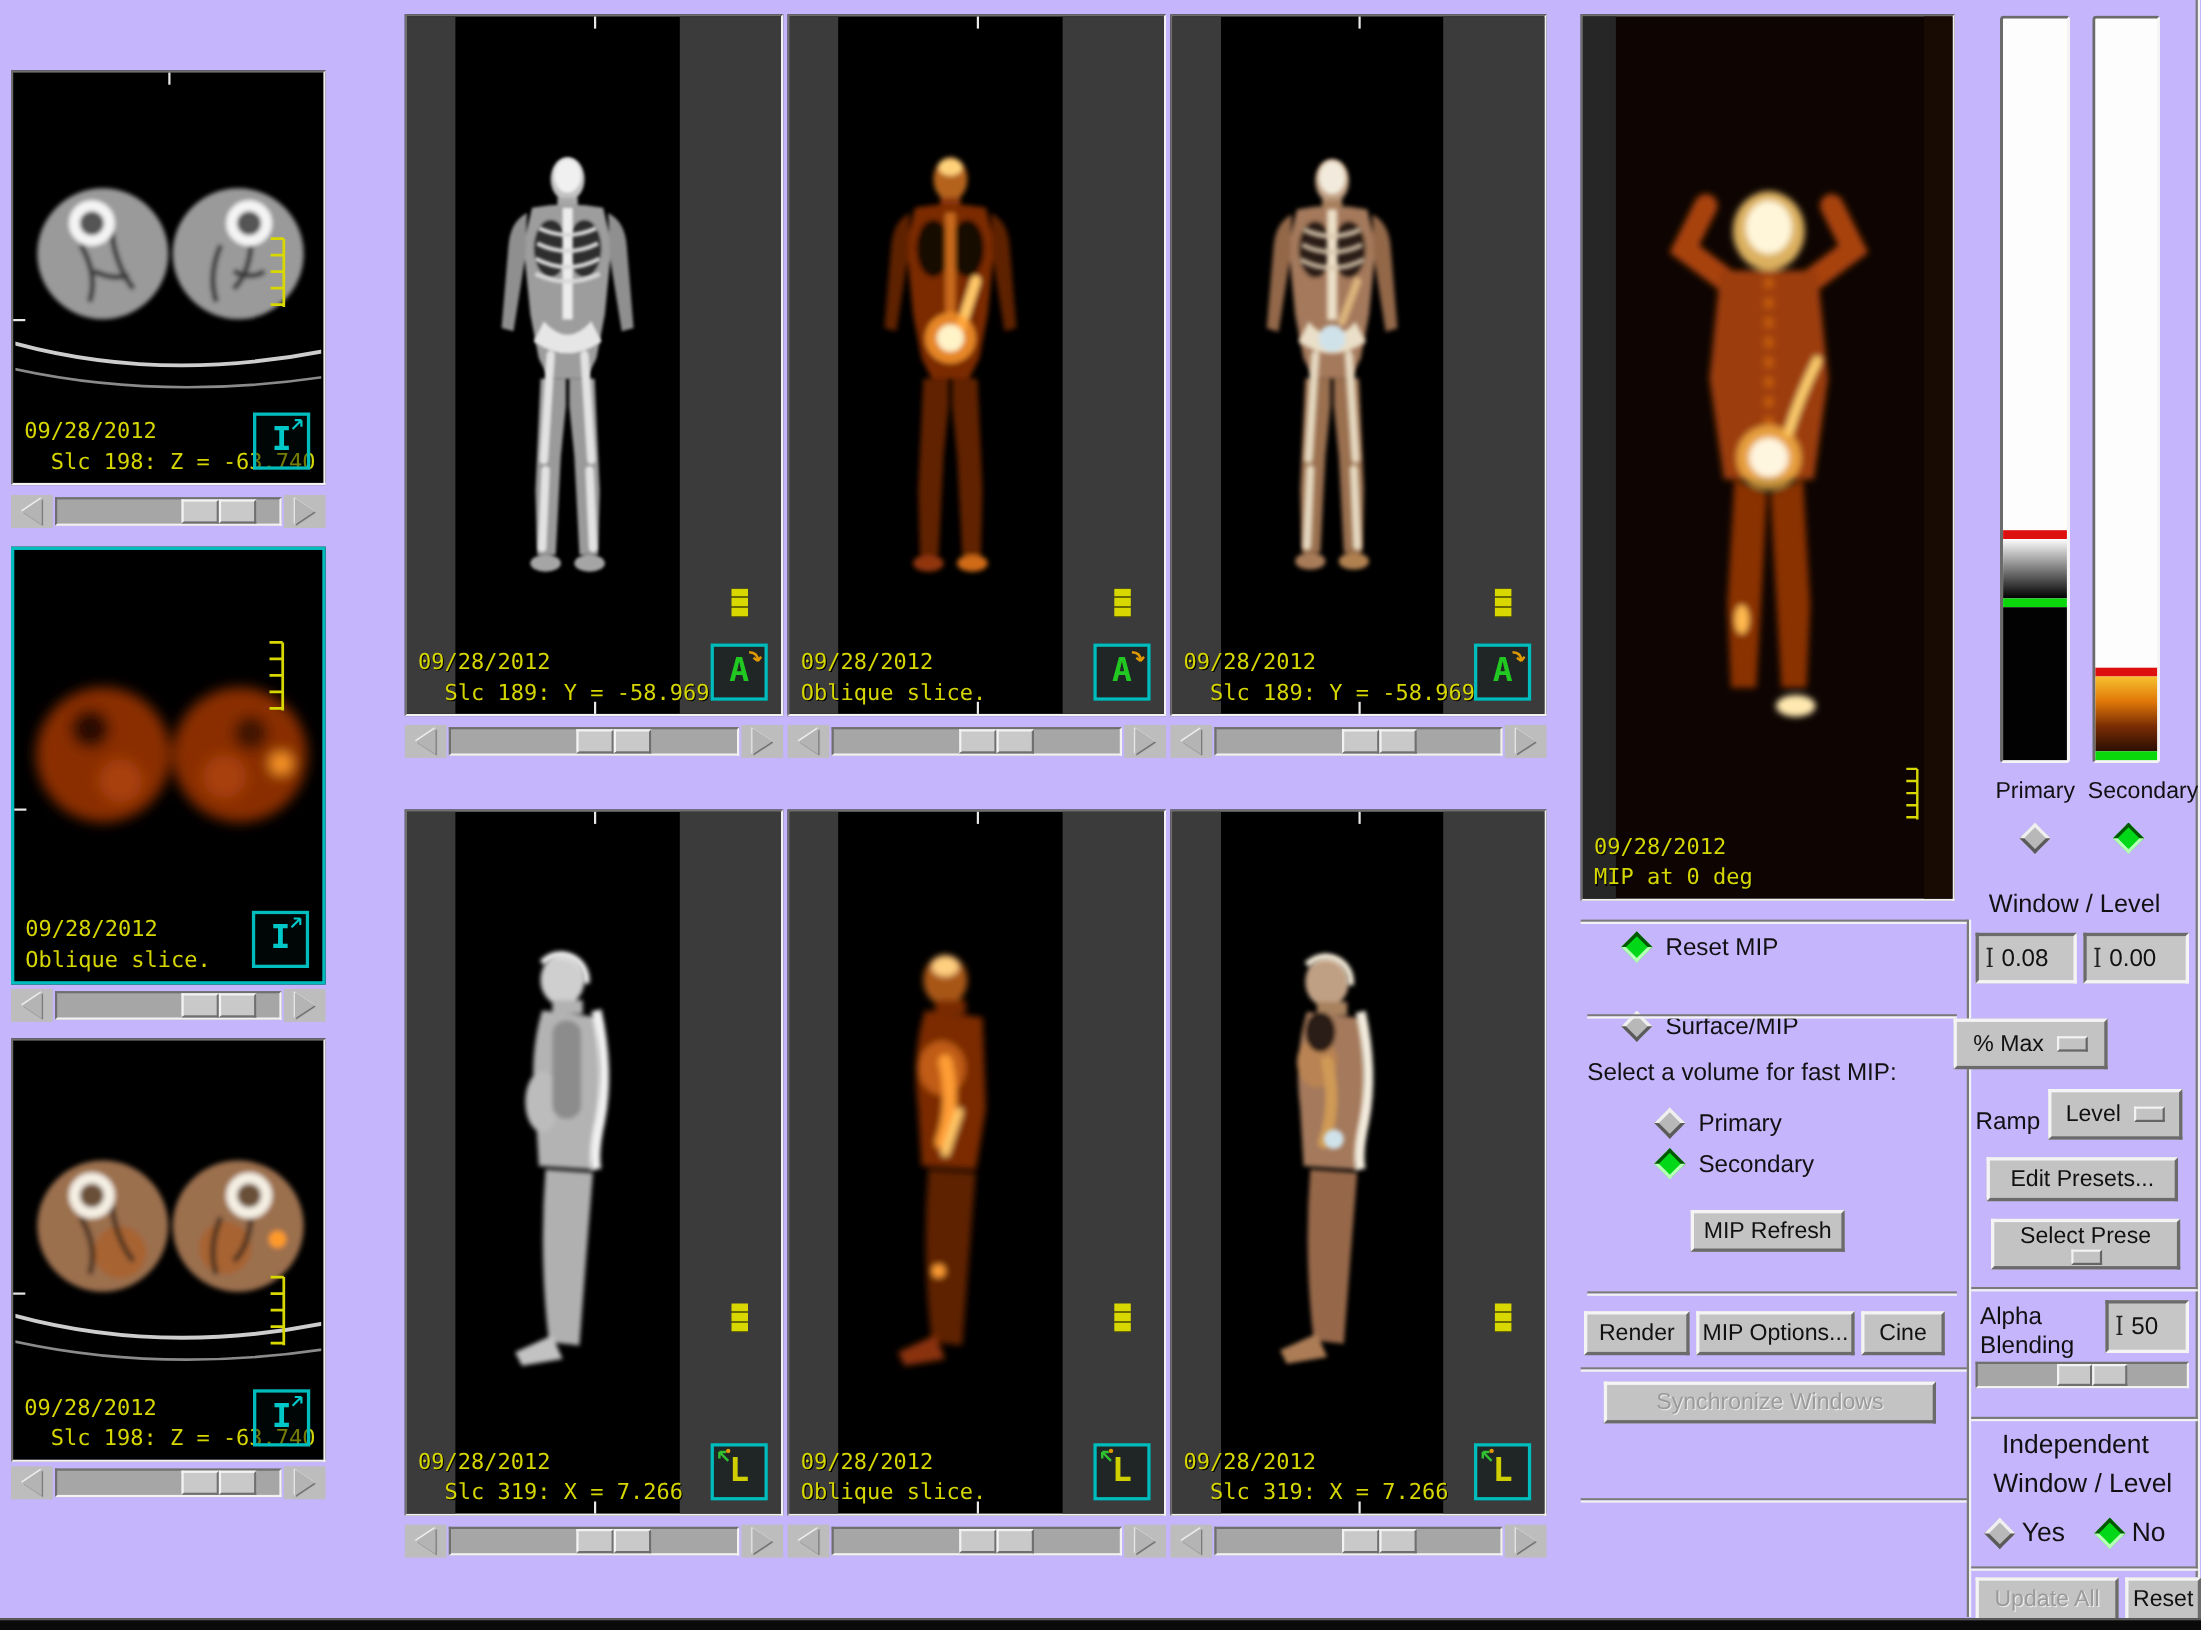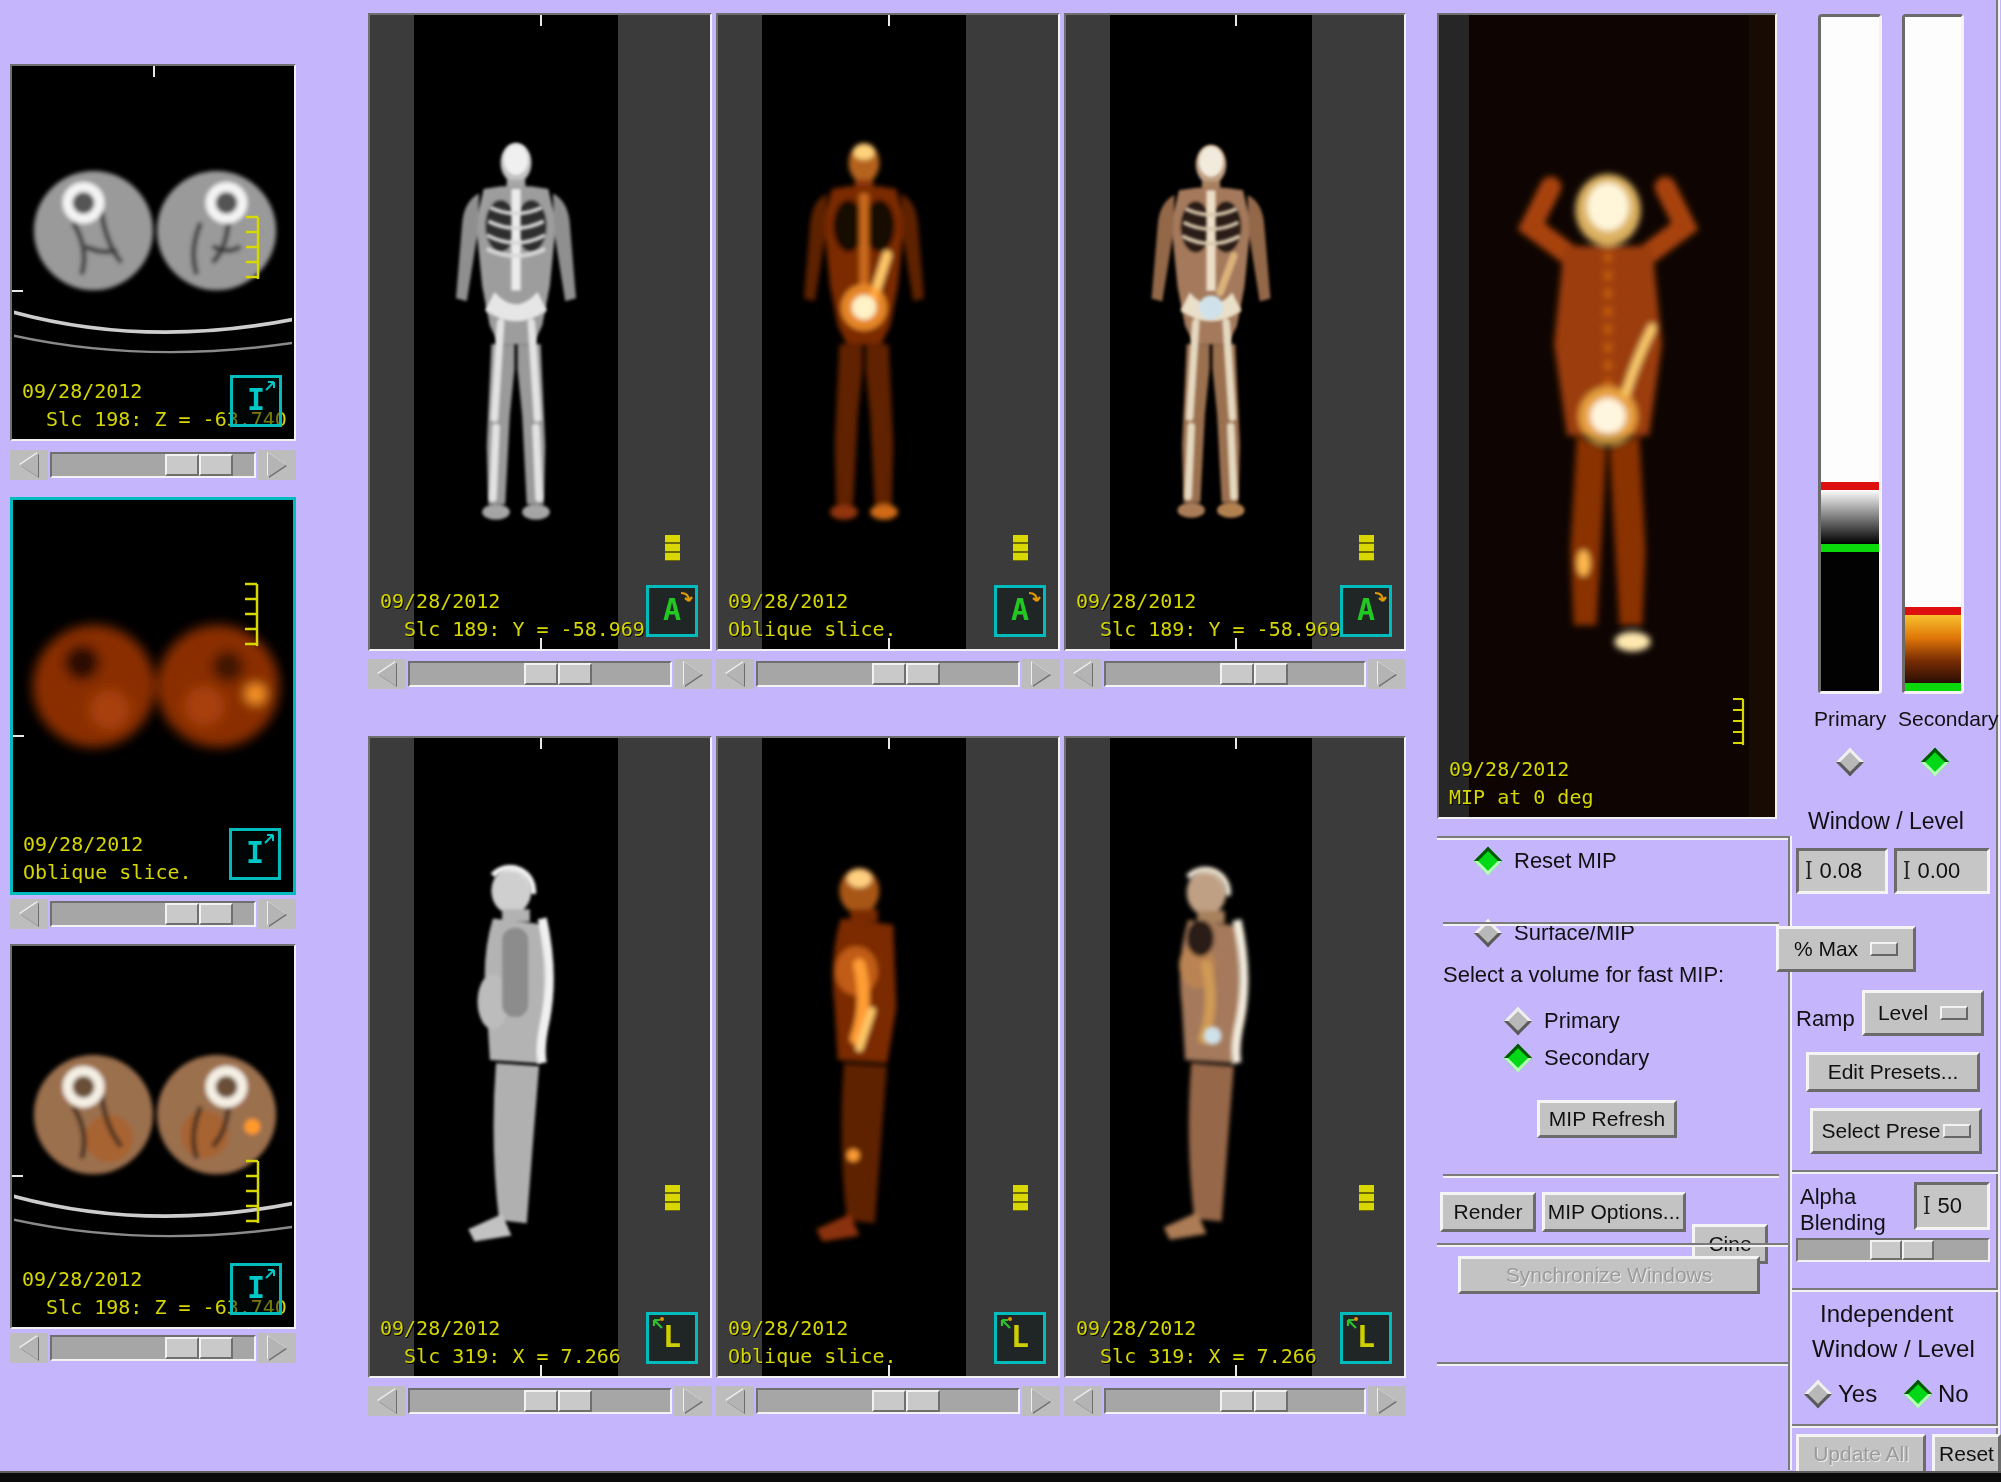--- a/index.html
+++ b/index.html
@@ -612,21 +612,21 @@
     <span class="diamond on"></span>
     <span>Secondary</span>
   </div>
 
   <div class="btn" style="left:1537px;top:1100px;width:140px;height:38px;">MIP Refresh</div>
 
   <div class="groove" style="left:1443px;top:1174px;width:336px;"></div>
 
   <div class="btn" style="left:1440px;top:1192px;width:96px;height:40px;">Render</div>
   <div class="btn" style="left:1542px;top:1192px;width:144px;height:40px;">MIP Options...</div>
-  <div class="btn" style="left:1692px;top:1224px;width:76px;height:40px;">Cine</div>
+  <div class="btn" style="left:1692px;top:1192px;width:76px;height:40px;">Cine</div>
 
   <div class="groove" style="left:1437px;top:1243px;width:352px;"></div>
 
   <div class="btn dis" style="left:1458px;top:1256px;width:302px;height:38px;">Synchronize Windows</div>
 
   <div class="groove" style="left:1437px;top:1362px;width:352px;"></div>
   <div class="vgroove" style="left:1788px;top:836px;height:634px;"></div>
 
   <div class="vgroove" style="left:1996px;top:0;height:1470px;"></div>
 
@@ -666,21 +666,21 @@
       <span class="optbar"></span>
   </div>
 
   <div class="lbl" style="left:1796px;top:1006px;">Ramp</div>
   <div class="btn" style="left:1862px;top:990px;width:122px;height:46px;">
     <span>Level</span>
       <span class="optbar"></span>
   </div>
 
   <div class="btn" style="left:1806px;top:1052px;width:174px;height:40px;">Edit Presets...</div>
-  <div class="btn" style="left:1810px;top:1108px;width:172px;height:46px;">
+  <div class="btn" style="left:1810px;top:1108px;width:172px;height:46px;flex-direction:column;">
     <span>Select Prese</span>
       <span class="optbar" style="margin-left:2px;"></span>
   </div>
 
   <div class="groove" style="left:1792px;top:1170px;width:206px;"></div>
 
   <div class="lbl" style="left:1800px;top:1184px;line-height:26px;">
     <div>Alpha</div>
       <div>Blending</div>
   </div>

